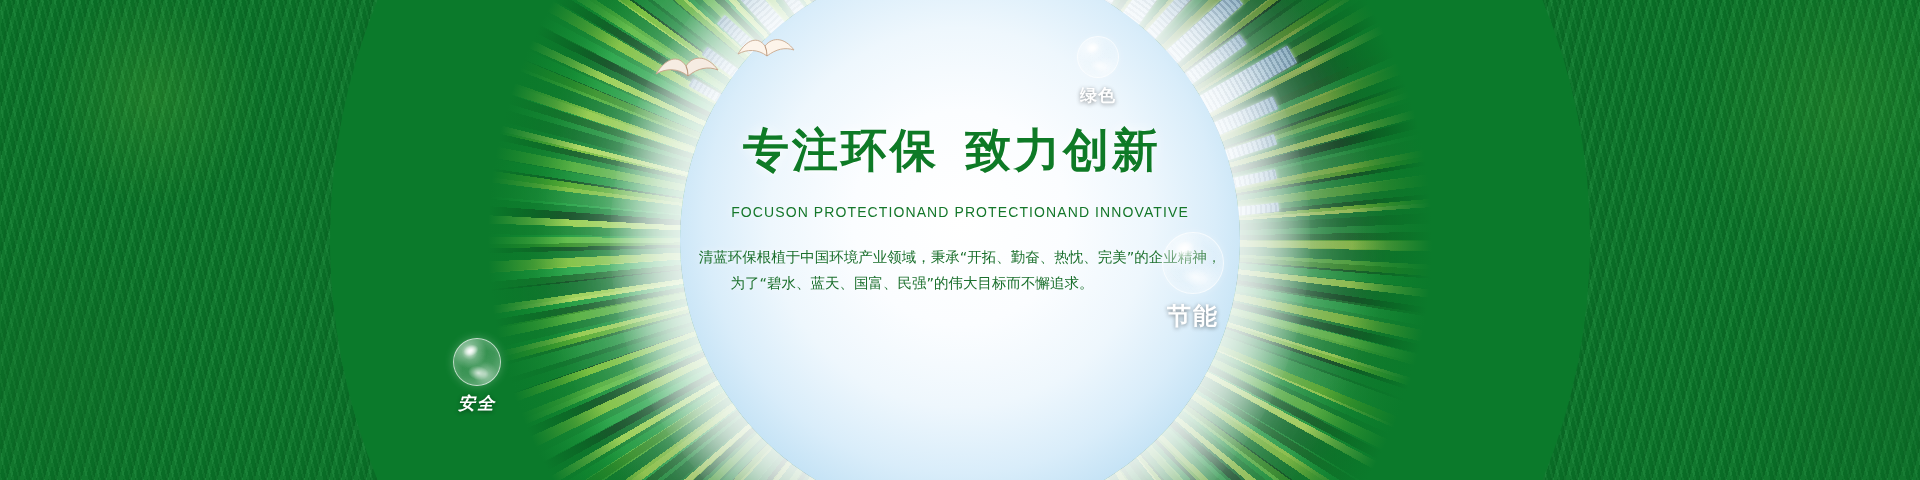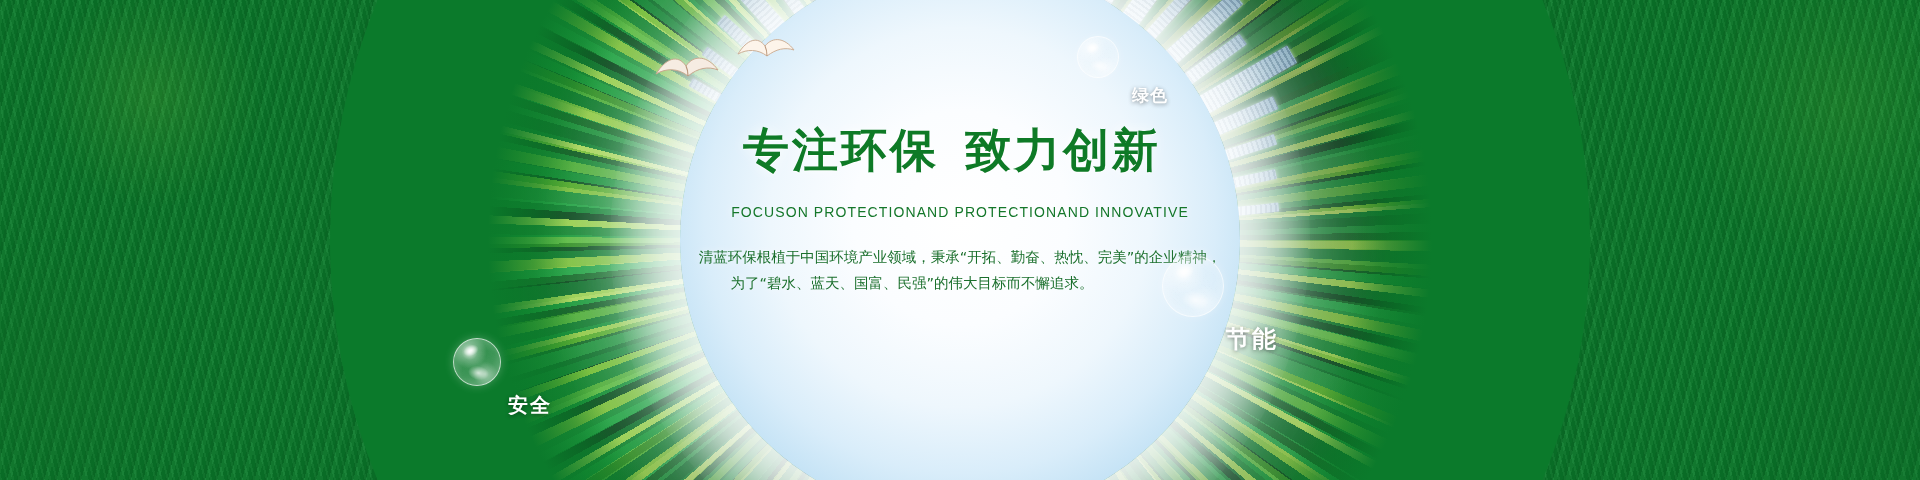--- a/index.html
+++ b/index.html
@@ -143,21 +143,21 @@
     text-align:center;
     font-size:14.5px; line-height:26px;
     color:#1a6f2c;
     font-family:"DejaVu Sans","Liberation Sans",sans-serif;
     text-shadow:0 0 8px rgba(255,255,255,.85);
   }
   .para div{ white-space:nowrap; }
   .para .l2{ padding-right:96px; }
 
   
-  .feature{ position:absolute; text-align:right; }
+  .feature{ position:absolute; text-align:center; }
   .bubble{
     position:relative; border-radius:50%;
     background:
       radial-gradient(circle at 34% 28%, rgba(255,255,255,.92) 0%, rgba(255,255,255,.35) 18%, rgba(255,255,255,.06) 38%, rgba(255,255,255,0) 56%),
       radial-gradient(circle at 68% 76%, rgba(255,255,255,.55) 0%, rgba(255,255,255,.12) 26%, rgba(255,255,255,0) 50%),
       radial-gradient(circle at 50% 50%, rgba(255,255,255,.05) 0%, rgba(255,255,255,.02) 70%, rgba(255,255,255,.18) 100%);
     border:1.5px solid rgba(255,255,255,.72);
     box-shadow:inset 0 0 18px rgba(255,255,255,.45), 0 0 10px rgba(255,255,255,.25);
     margin:0 auto;
   }
@@ -183,23 +183,23 @@
   #f-shiyong{ left:308px; top:148px;  width:170px; }
   #f-shiyong .bubble{ width:56px; height:56px; }
   #f-shiyong .feat-label{ font-size:23px; letter-spacing:2px; }
 
   #f-lvse{ left:1028px; top:36px; width:140px; }
   #f-lvse .bubble{ width:42px; height:42px; }
   #f-lvse .feat-label{ font-size:17px; letter-spacing:1px; }
 
   #f-anquan{ left:402px; top:338px; width:150px; }
   #f-anquan .bubble{ width:48px; height:48px; }
-  #f-anquan .feat-label{ font-size:20px; letter-spacing:2px; }
-
-  #f-jieneng{ left:1108px; top:255px; width:170px; }
+  #f-anquan .feat-label{ font-size:17px; letter-spacing:2px;font-style:italic; }
+
+  #f-jieneng{ left:1108px; top:232px; width:170px; }
   #f-jieneng .bubble{ width:62px; height:62px; }
   #f-jieneng .feat-label{ font-size:24px; letter-spacing:2px; }
 </style>
 </head>
 <body>
 
 <div id="banner">
 
   <div class="field-base"></div>
   <div class="field-tex"></div>

